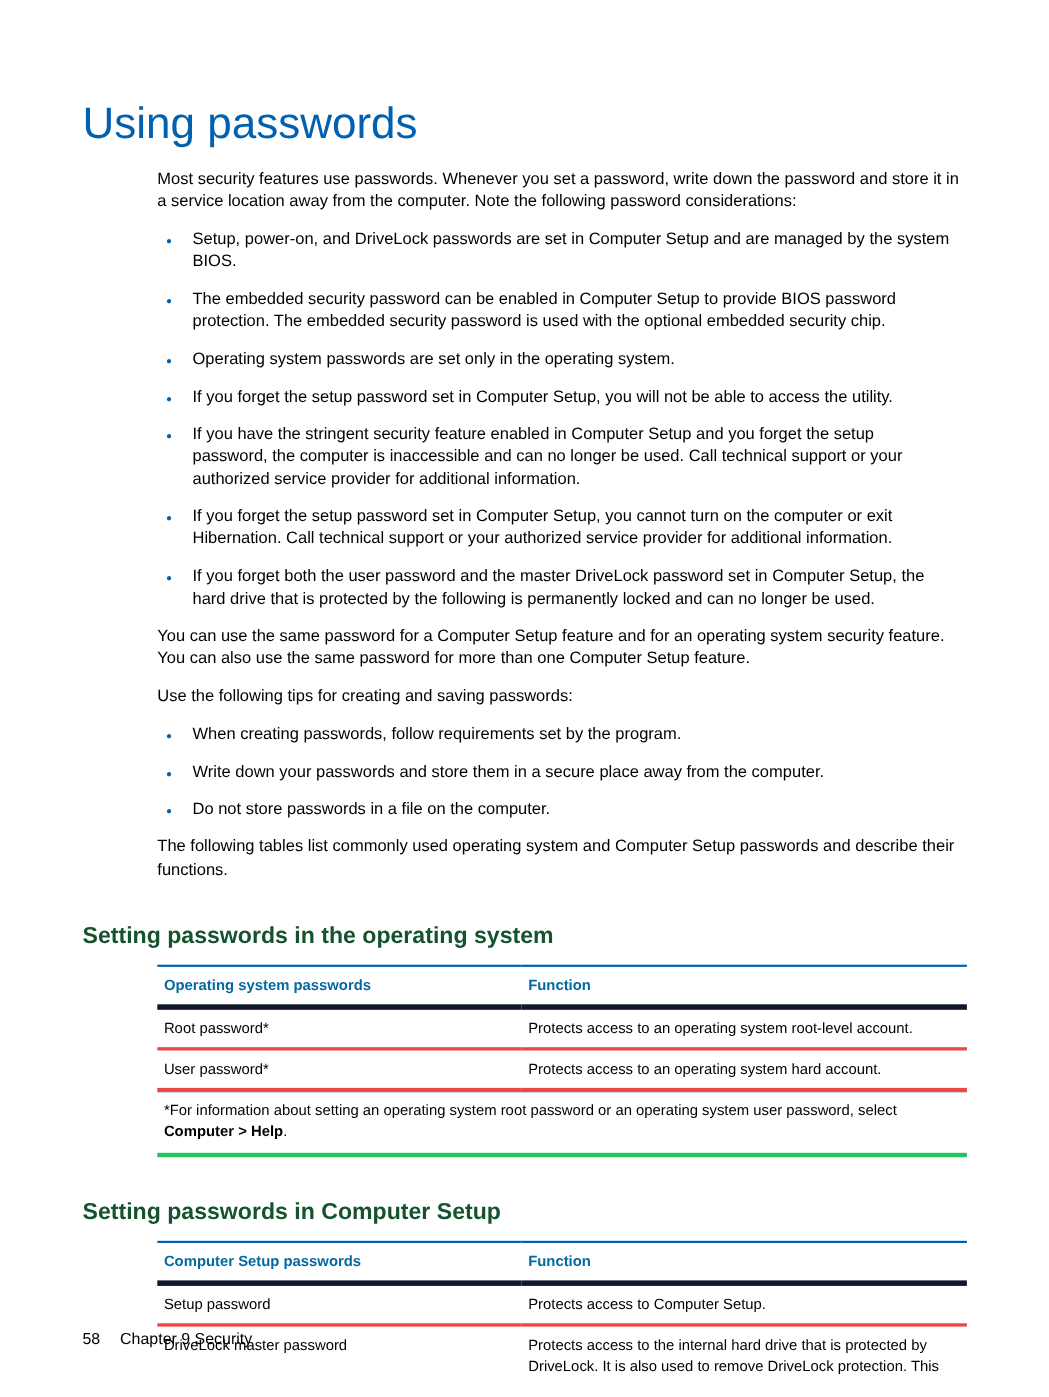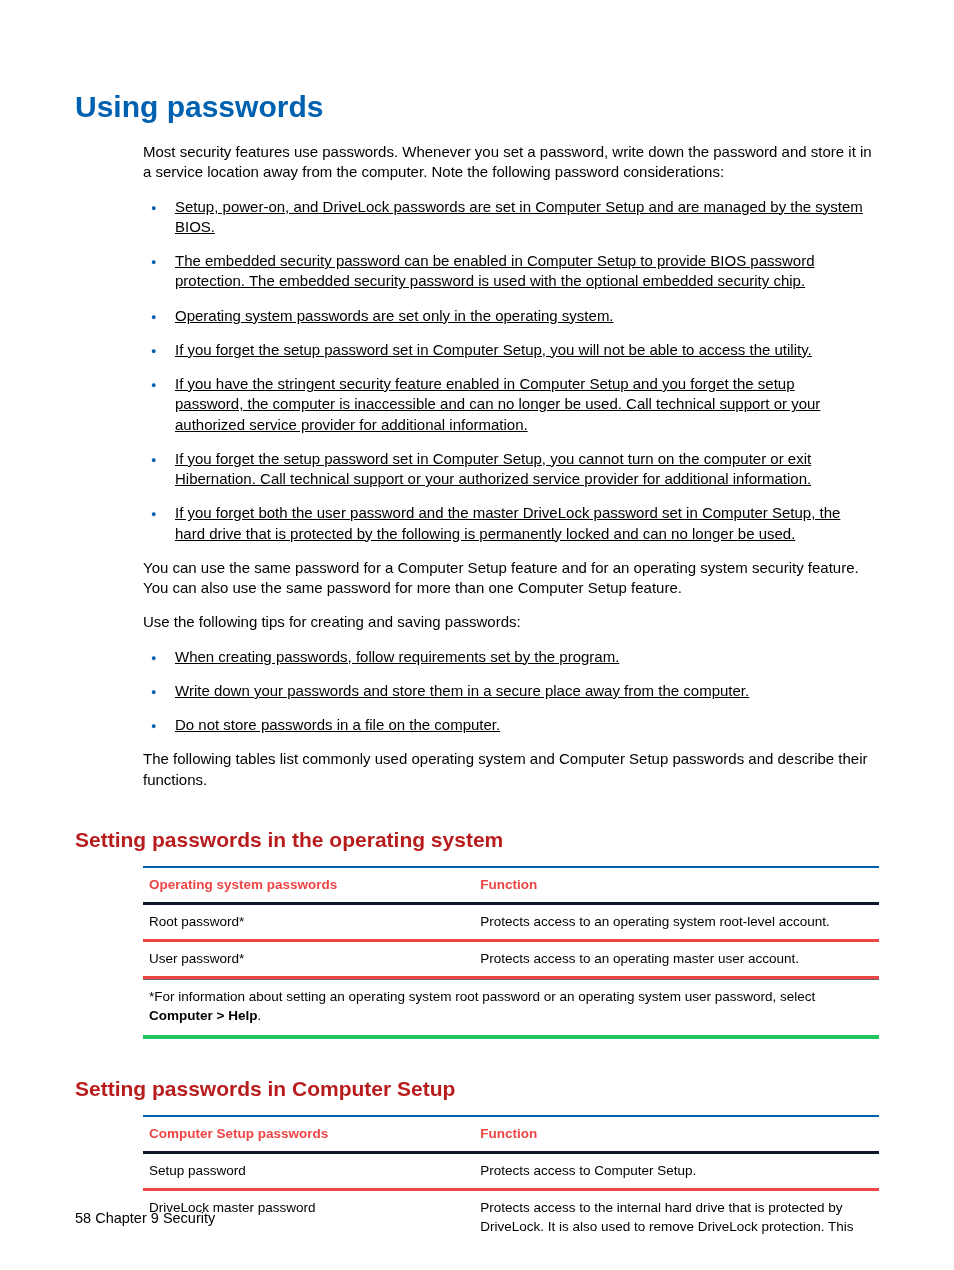--- a/index.html
+++ b/index.html
@@ -11,43 +11,42 @@
     width: 954px;
     height: 1270px;
     position: relative;
     box-sizing: border-box;
   }
   .page {
     padding: 90px 75px 40px 75px;
   }
   .h1 {
     color: #0061b0;
-    font-size: 30px;
-    font-weight: bold;
+    font-size: 40px;
+    font-weight: normal;
     margin: 0 0 18px 0;
   }
   .h2 {
-    color: #b91c1c;
+    color: #14532d;
     font-size: 21px;
     font-weight: bold;
     margin: 38px 0 14px 0;
   }
   .body-block {
     margin-left: 68px;
     font-size: 15px;
     line-height: 1.35;
   }
   .para {
     margin: 0 0 14px 0;
   }
   ul.bullets {
     list-style: none;
     padding: 0;
     margin: 0 12px 12px 0;
-    text-decoration: underline;
   }
   ul.bullets li {
     position: relative;
     padding-left: 32px;
     margin-bottom: 14px;
   }
   ul.bullets li::before {
     content: "●";
     color: #0061b0;
     font-size: 9px;
@@ -60,45 +59,45 @@
     border-collapse: collapse;
     font-size: 13.5px;
     margin-top: 4px;
   }
   .tbl th, .tbl td {
     text-align: left;
     padding: 8px 6px;
     vertical-align: top;
   }
   .tbl thead th {
-    color: #ef4444;
+    color: #0369a1;
     font-weight: bold;
     border-top: 2px solid #0061b0;
-    border-bottom: 3px solid #0f172a;
+    border-bottom: 5px solid #0f172a;
   }
   .tbl tbody td {
     border-bottom: 3px solid #ef4444;
   }
   .tbl tbody tr.noborder td {
     border-bottom: none;
   }
   .tbl-foot {
     border-top: 1px solid #666;
     border-bottom: 4px solid #22c55e;
     padding: 8px 6px 10px 6px;
     font-size: 13.5px;
     line-height: 1.35;
   }
   .footer {
     position: absolute;
     bottom: 44px;
     left: 75px;
     font-size: 14.5px;
   }
-  .footer .pn { }
+  .footer .pn { margin-right: 14px; }
   .col1 { width: 45%; }
 </style>
 </head>
 <body>
 
 <div class="page">
 
   <div class="h1">Using passwords</div>
 
   <div class="body-block">
@@ -136,21 +135,21 @@
           <th>Function</th>
         </tr>
       </thead>
       <tbody>
         <tr>
           <td>Root password*</td>
           <td>Protects access to an operating system root-level account.</td>
         </tr>
         <tr>
           <td>User password*</td>
-          <td>Protects access to an operating master user account.</td>
+          <td>Protects access to an operating system hard account.</td>
         </tr>
       </tbody>
     </table>
     <div class="tbl-foot">
       <span>*For information about setting an operating system root password or an operating system user password, select </span><b>Computer &gt; Help</b><span>.</span>
     </div>
   </div>
 
   <div class="h2">Setting passwords in Computer Setup</div>
 

